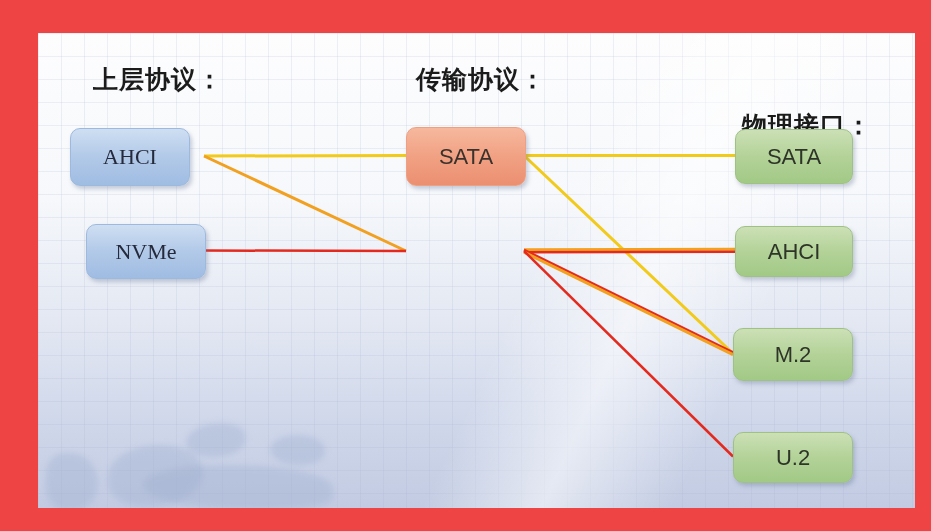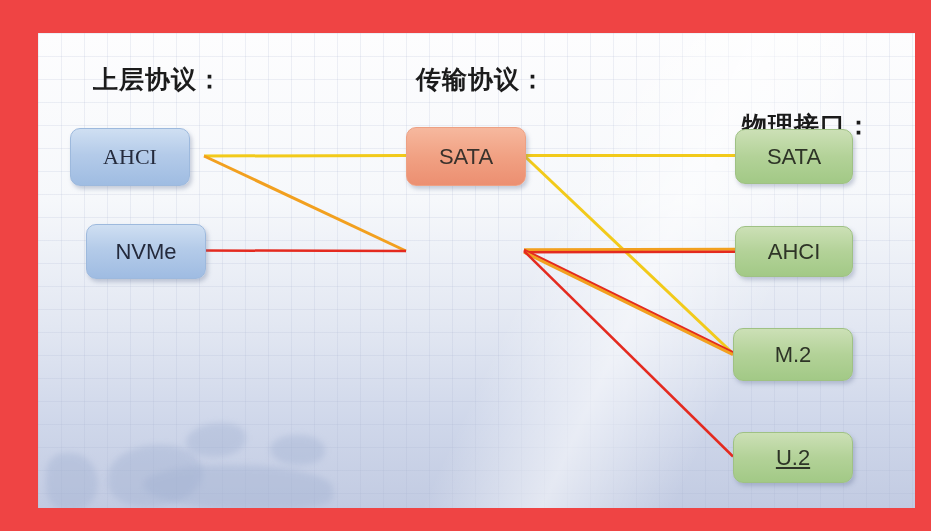--- a/index.html
+++ b/index.html
@@ -92,27 +92,27 @@
     background: linear-gradient(180deg, #f6b89e 0%, #f1a183 50%, #ec8f71 100%);
     border: 1px solid #eda184;
     color: #3a322c;
   }
   .node.green {
     background: linear-gradient(180deg, #cce0b6 0%, #b3d298 50%, #a2c986 100%);
     border: 1px solid #9fc184;
     color: #2e3427;
   }
   .n-ahci   { left:  70px; top: 128px; width: 118px; height: 56px; font-family: Liberation Serif, serif; }
-  .n-nvme   { left:  86px; top: 224px; width: 118px; height: 53px; }
+  .n-nvme   { left:  86px; top: 224px; width: 118px; height: 53px; font-family: Liberation Serif, serif; }
   .n-sata-t { left: 406px; top: 127px; width: 118px; height: 57px; }
   .n-pcie-t { left: 406px; top: 225px; width: 118px; height: 52px; }
   .n-sata-p { left: 735px; top: 129px; width: 116px; height: 53px; }
   .n-pcie-p { left: 735px; top: 226px; width: 116px; height: 49px; }
   .n-m2     { left: 733px; top: 328px; width: 118px; height: 51px; }
-  .n-u2     { left: 733px; top: 432px; width: 118px; height: 49px; text-decoration: underline; }
+  .n-u2     { left: 733px; top: 432px; width: 118px; height: 49px; }
 </style>
 </head>
 <body>
 
 <div class="canvas">
 
   <div class="slide">
     <div class="map-blob b1"></div>
     <div class="map-blob b2"></div>
     <div class="map-blob b3"></div>

